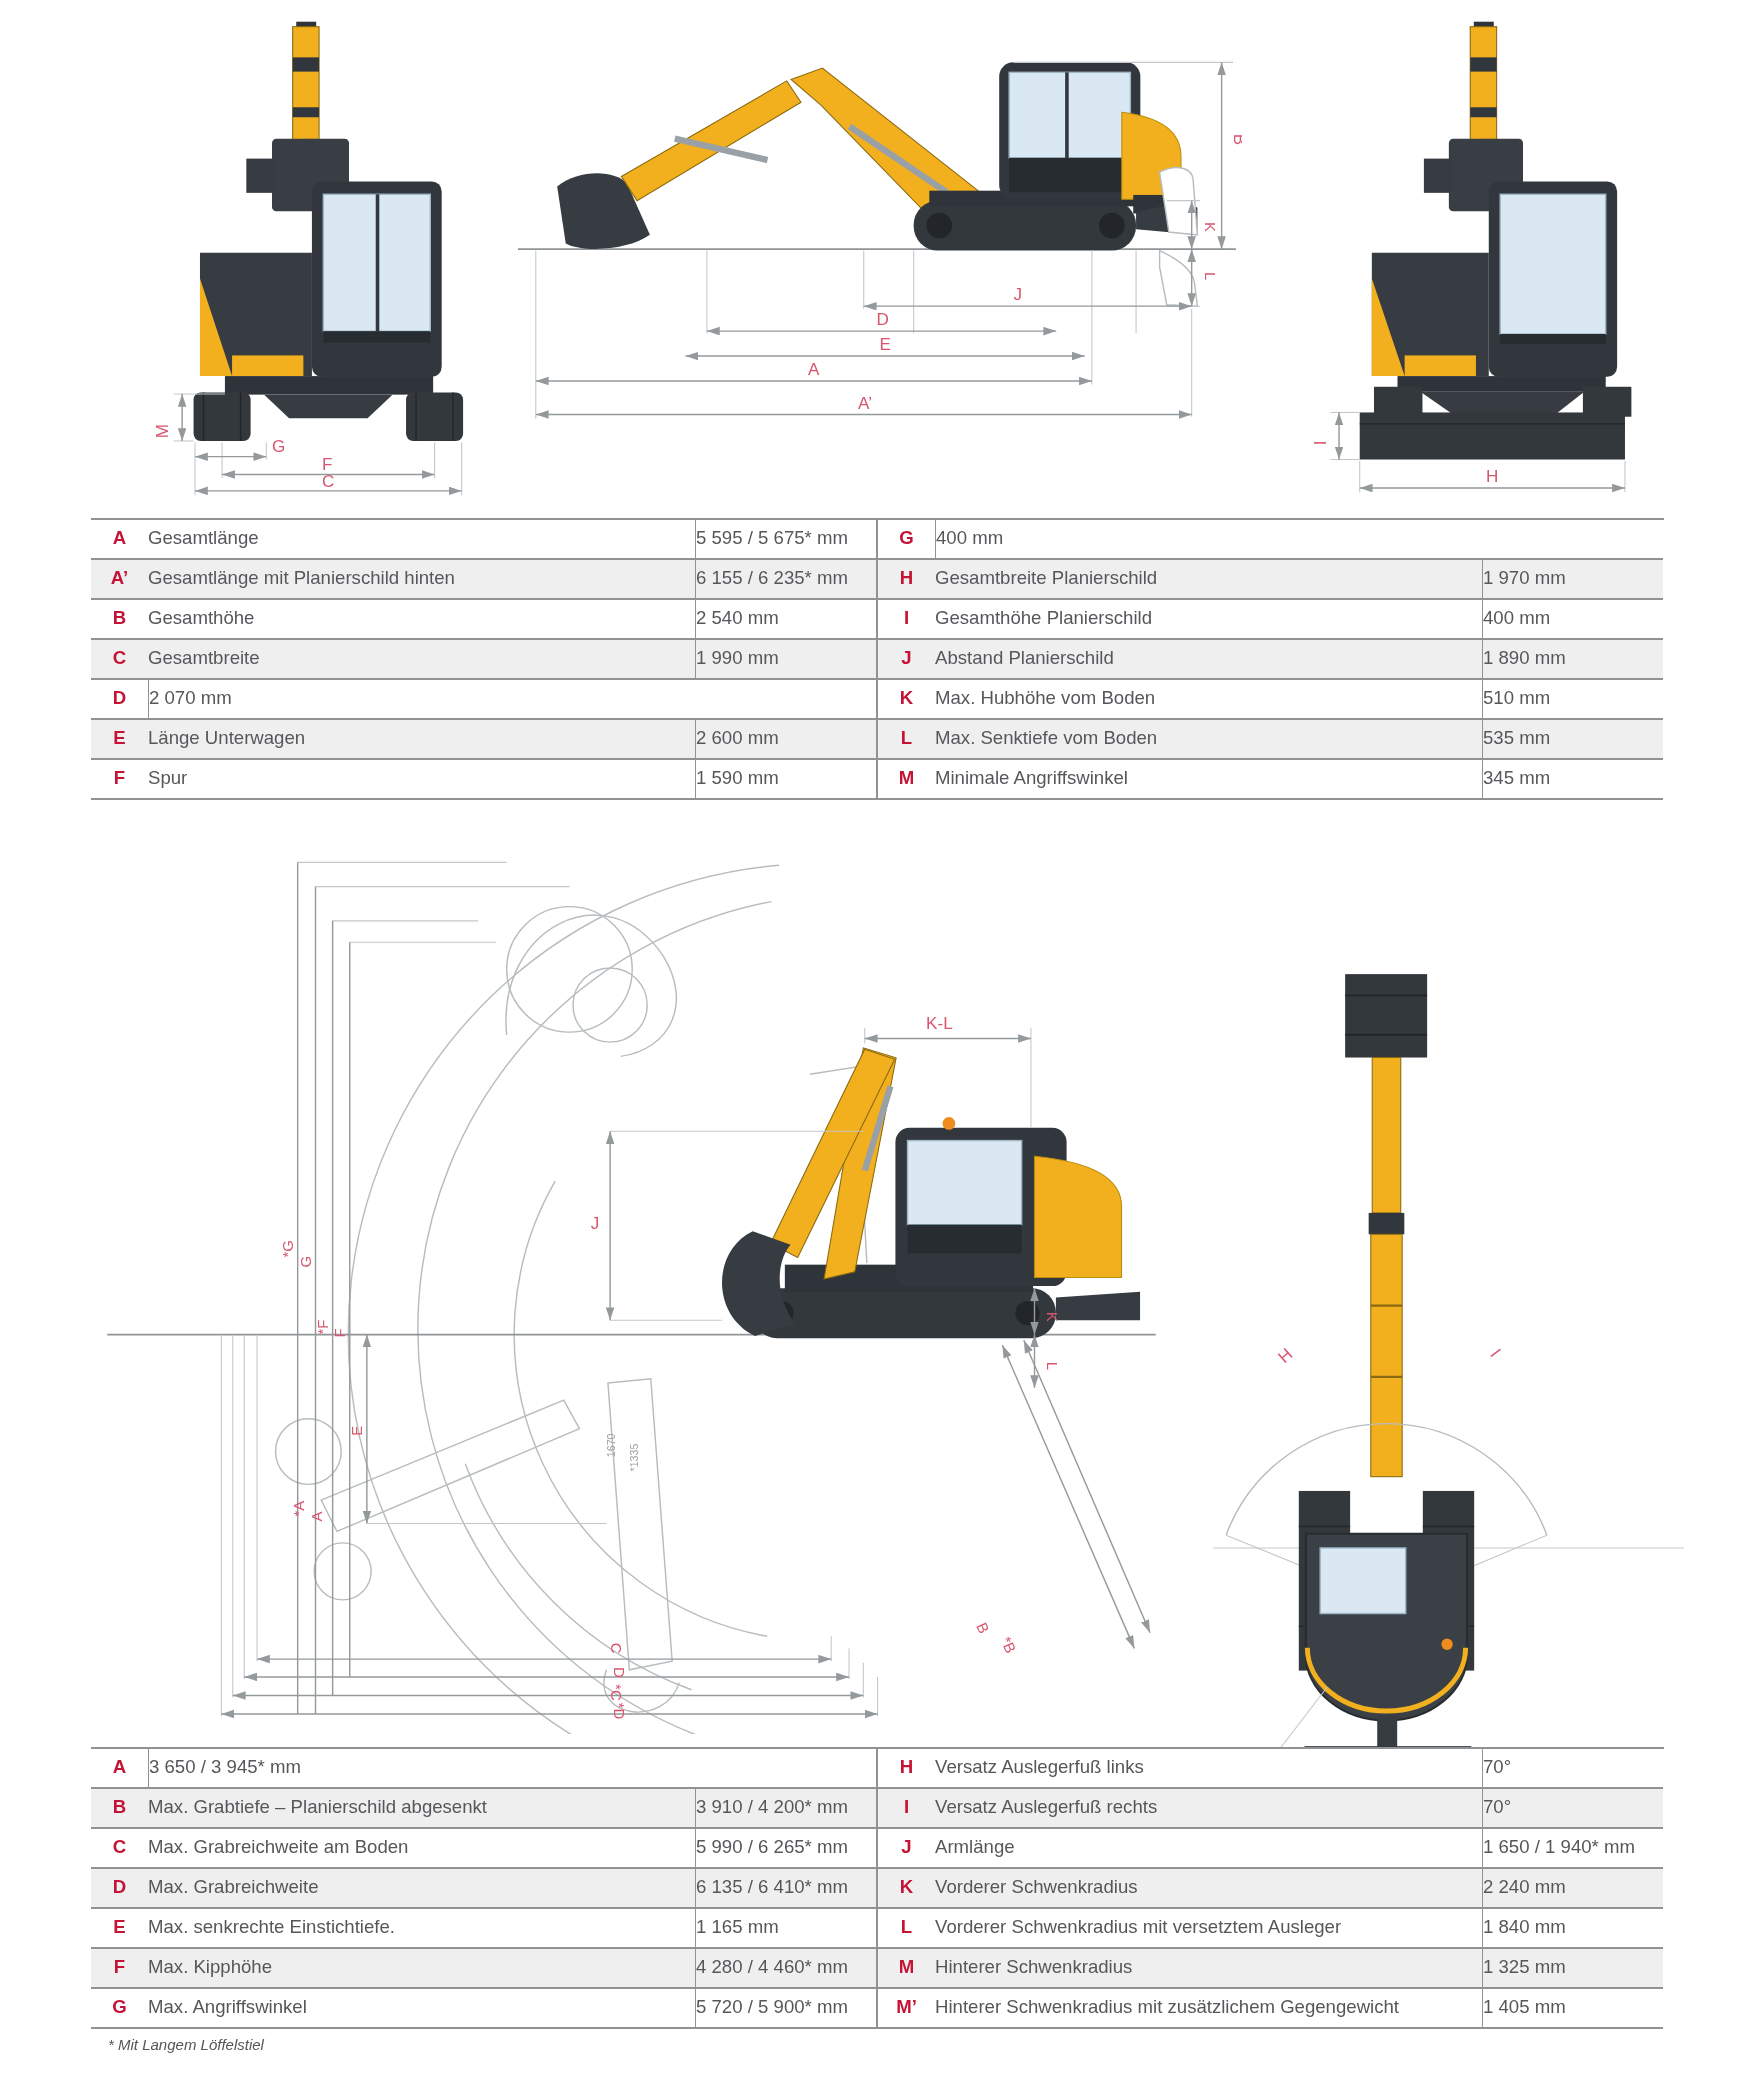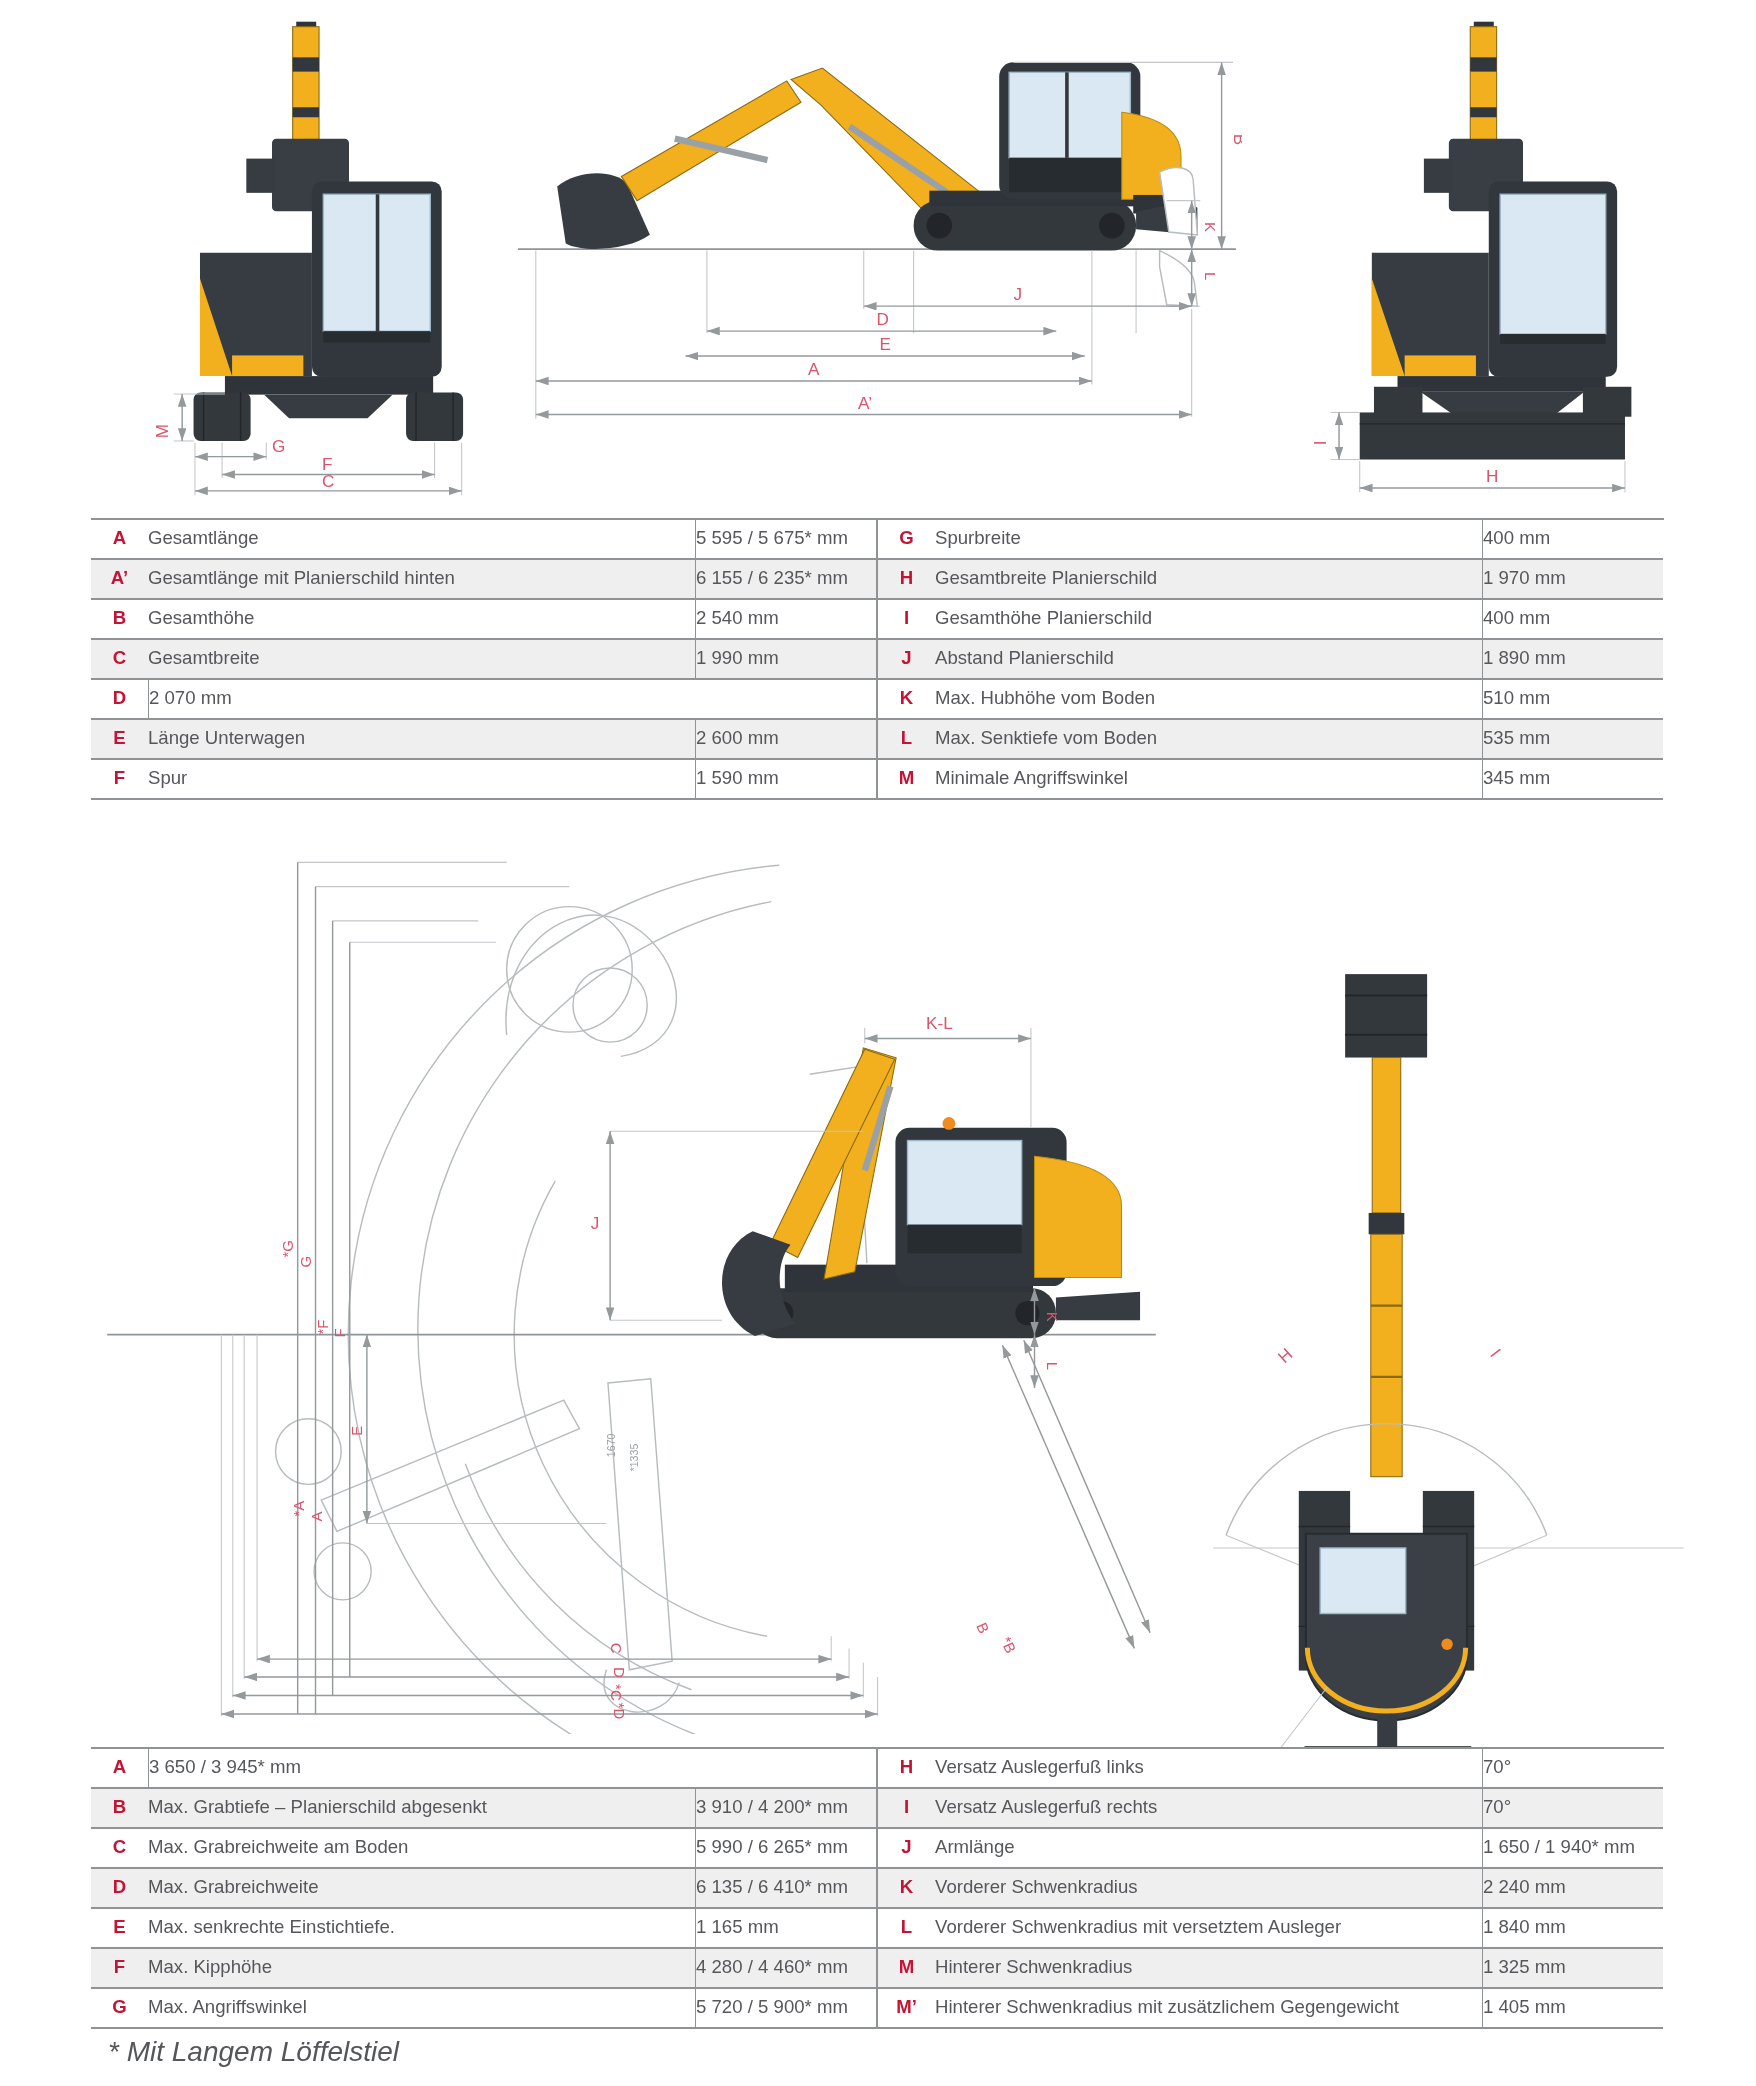--- a/index.html
+++ b/index.html
@@ -11,21 +11,21 @@
   
   .spec-table{position:absolute;display:flex;width:1573px;border-top:2.9px solid #8f9396;border-bottom:0.7px solid #ffffff;}
   .spec-half{width:785px;}
   .spec-half + .spec-half{border-left:2.1px solid #8f9396;}
   .spec-row{display:flex;align-items:stretch;height:38px;border-bottom:2.1px solid #8f9396;font-size:18.6px;line-height:36px;color:#56575b;background:#ffffff;}
   .spec-row.alt{background:#f0eff0;}
   .spec-key{width:57px;text-align:center;font-weight:bold;color:#c41334;flex:none;}
   .spec-label{flex:1;padding-right:7.1px;white-space:nowrap;overflow:hidden;}
   .spec-value{width:180px;flex:none;text-align:left;border-left:1.4px solid #8f9396;white-space:nowrap;}
   
-  .footnote{position:absolute;left:108px;top:2036px;font-size:28px;font-style:italic;color:#55565a;}
+  .footnote{position:absolute;left:108px;top:2036px;font-size:15px;font-style:italic;color:#55565a;}
   
   svg text.dim{fill:#d8556e;font-family:"Liberation Sans",sans-serif;font-size:24px;}
   svg text.dim.sm{font-size:21px;}
   svg text.note{fill:#9aa0a4;font-family:"Liberation Sans",sans-serif;font-size:15px;}
   svg .dimline{stroke:#94999c;stroke-width:2;fill:none;}
   svg .extline{stroke:#c3c7ca;stroke-width:1.5;fill:none;}
   svg .ghost{stroke:#b7bcbf;stroke-width:2;fill:none;}
   svg .ghostf{stroke:#b7bcbf;stroke-width:2;fill:#ffffff;}
 </style>
 </head>
@@ -220,21 +220,20 @@
       </div>
       <div class="spec-row">
         <span class="spec-key">F</span>
         <span class="spec-label">Spur</span>
         <span class="spec-value">1 590 mm</span>
       </div>
     </div>
   <div class="spec-half" id="t1-right">
       <div class="spec-row">
         <span class="spec-key">G</span>
-        <span class="spec-label">Spurbreite</span>
         <span class="spec-value">400 mm</span>
       </div>
       <div class="spec-row alt">
         <span class="spec-key">H</span>
         <span class="spec-label">Gesamtbreite Planierschild</span>
         <span class="spec-value">1 970 mm</span>
       </div>
       <div class="spec-row">
         <span class="spec-key">I</span>
         <span class="spec-label">Gesamthöhe Planierschild</span>

